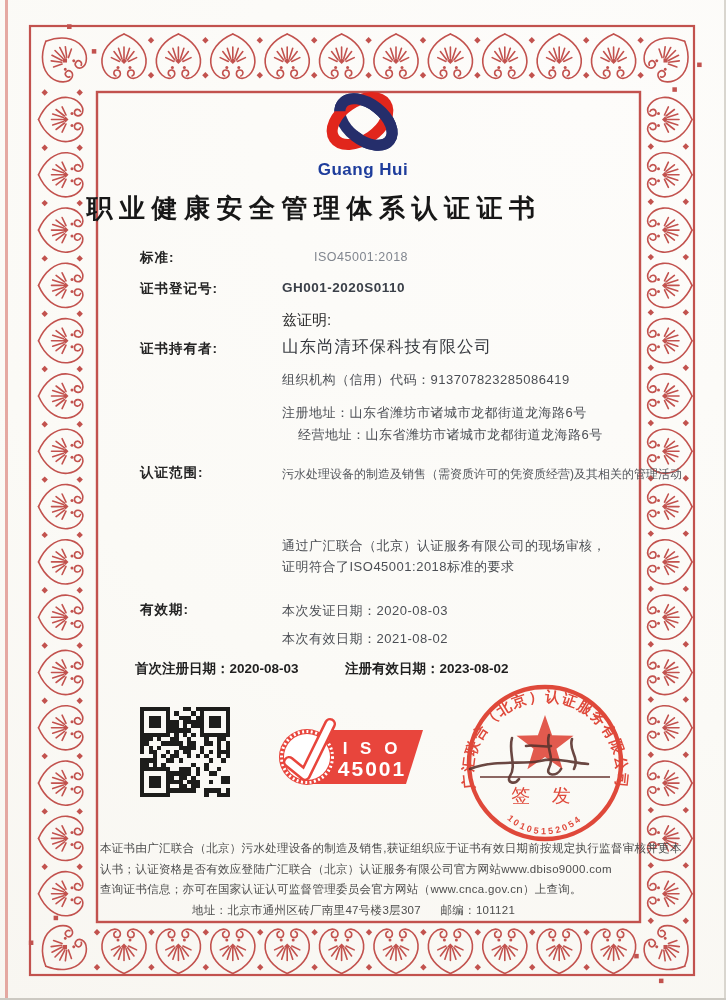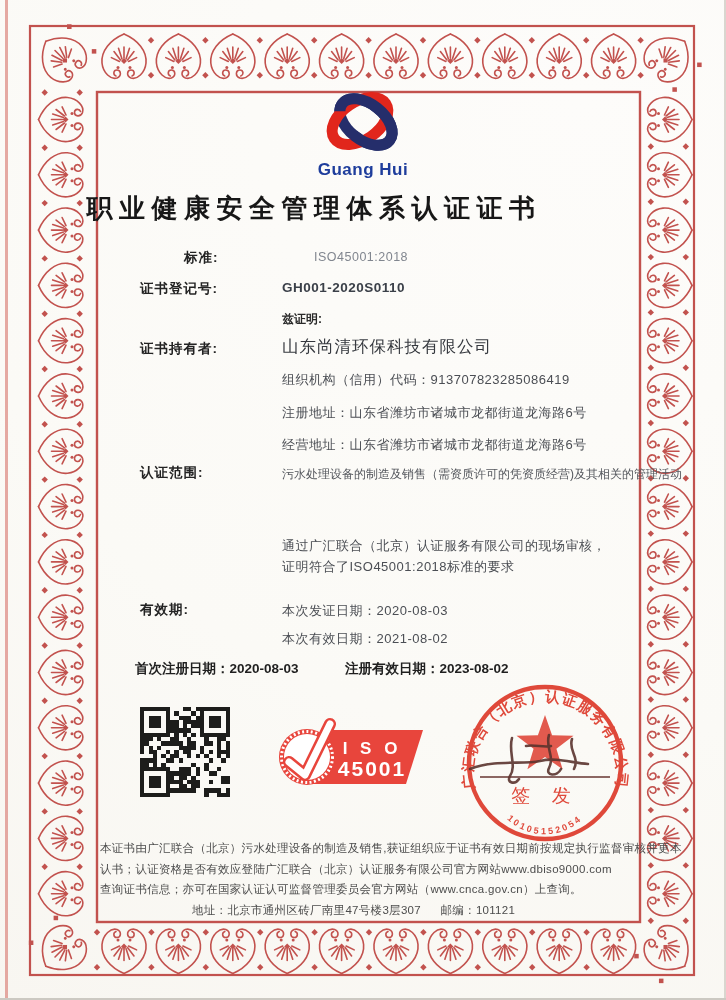--- a/index.html
+++ b/index.html
@@ -18,21 +18,21 @@
   #brand{left:0;top:76px;width:100px;text-align:center;color:#1e3d9c;font-weight:bold;font-size:17px;letter-spacing:.5px;}
   
   #cert-title{left:0;top:191px;width:628px;text-align:center;font-size:26px;font-weight:bold;
               letter-spacing:6.5px;color:#171717;}
   
   .lbl{font-weight:bold;font-size:13.5px;color:#232323;letter-spacing:1px;}
   .val{font-size:13px;color:#4b4e54;letter-spacing:.5px;}
   .valcol{left:282px;}
   #standard-value{color:#81868f;font-size:12.5px;}
   #regno-value{font-weight:bold;color:#3b4049;font-size:13.5px;}
-  #hereby{font-weight:bold;font-size:12px;color:#2a2a2a;}
+  #hereby{font-weight:normal;font-size:15px;color:#2a2a2a;}
   #holder-value{font-size:16.5px;color:#35383e;letter-spacing:1px;}
   #scope-value{font-size:12px;color:#54575d;}
   .boldrow{font-weight:bold;font-size:13.5px;color:#1f1f1f;}
   
   #footer{left:100px;top:838px;width:545px;font-size:11.5px;color:#4c4c4c;line-height:20.5px;letter-spacing:.3px;}
   #footer-line4{margin-left:92px;}
   #footer-postal{display:inline-block;margin-left:16px;}
   
   #qr-box{left:140px;top:707px;width:90px;height:90px;}
   #badge-box{left:273px;top:712px;width:162px;height:88px;}
@@ -137,34 +137,34 @@
         <ellipse cx="47" cy="37" rx="31" ry="19" stroke="#e1261c" stroke-width="11" transform="rotate(-34 47 37)"></ellipse>
         <path d="M 60,52 A 31 19 -34 0 1 30,55" stroke="#252e6b" stroke-width="11" transform="rotate(4 47 37)" opacity="0"></path>
         <ellipse cx="53" cy="38" rx="30" ry="18" stroke="#252e6b" stroke-width="11" transform="rotate(38 53 38)" stroke-dasharray="40 28 90 200"></ellipse>
       </g>
     </svg>
     <div id="brand" class="abs">Guang Hui</div>
   </div>
 
   <div id="cert-title" class="abs nowrap">职业健康安全管理体系认证证书</div>
 
-  <div class="abs lbl nowrap" style="left:140px;top:249px;margin-left:44px;">标准:</div>
+  <div class="abs lbl nowrap" style="left:140px;top:249px;">标准:</div>
   <div id="standard-value" class="abs val valcol nowrap" style="top:250px;margin-left:32px;">ISO45001:2018</div>
 
   <div class="abs lbl nowrap" style="left:140px;top:280px;">证书登记号:</div>
   <div id="regno-value" class="abs val valcol nowrap" style="top:280px;">GH001-2020S0110</div>
 
   <div id="hereby" class="abs valcol nowrap" style="top:311px;">兹证明:</div>
 
   <div class="abs lbl nowrap" style="left:140px;top:340px;">证书持有者:</div>
   <div id="holder-value" class="abs valcol nowrap" style="top:336px;">山东尚清环保科技有限公司</div>
 
   <div class="abs val valcol nowrap" style="top:371px;">组织机构（信用）代码：913707823285086419</div>
   <div class="abs val valcol nowrap" style="top:404px;">注册地址：山东省潍坊市诸城市龙都街道龙海路6号</div>
-  <div class="abs val valcol nowrap" style="top:436px;">经营地址：山东省潍坊市诸城市龙都街道龙海路6号</div>
+  <div class="abs val valcol nowrap" style="top:426px;margin-left:16px;">经营地址：山东省潍坊市诸城市龙都街道龙海路6号</div>
 
   <div class="abs lbl nowrap" style="left:140px;top:464px;">认证范围:</div>
   <div class="abs val valcol nowrap" style="top:537px;">通过广汇联合（北京）认证服务有限公司的现场审核，</div>
 
   <div id="scope-value" class="abs valcol nowrap" style="top:466px;">污水处理设备的制造及销售（需资质许可的凭资质经营)及其相关的管理活动</div>
   <div class="abs val valcol nowrap" style="top:558px;">证明符合了ISO45001:2018标准的要求</div>
 
   <div class="abs lbl nowrap" style="left:140px;top:601px;">有效期:</div>
   <div class="abs val valcol nowrap" style="top:602px;">本次发证日期：2020-08-03</div>
   <div class="abs val valcol nowrap" style="top:630px;">本次有效日期：2021-08-02</div>

